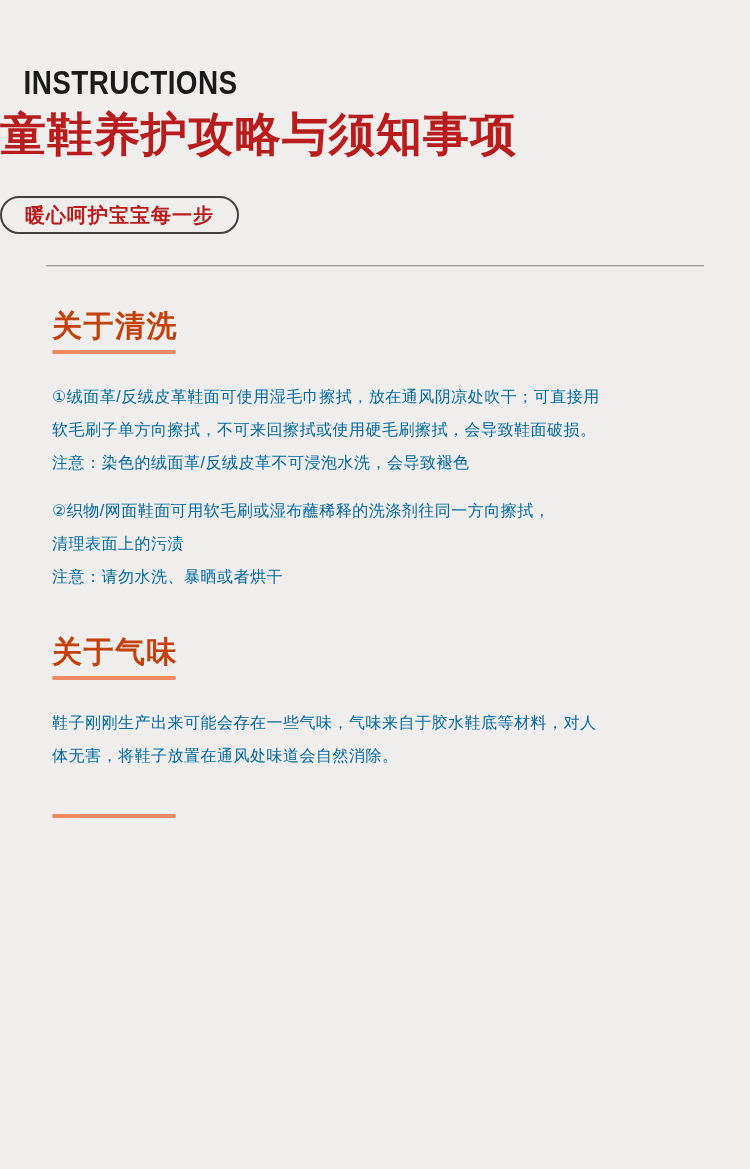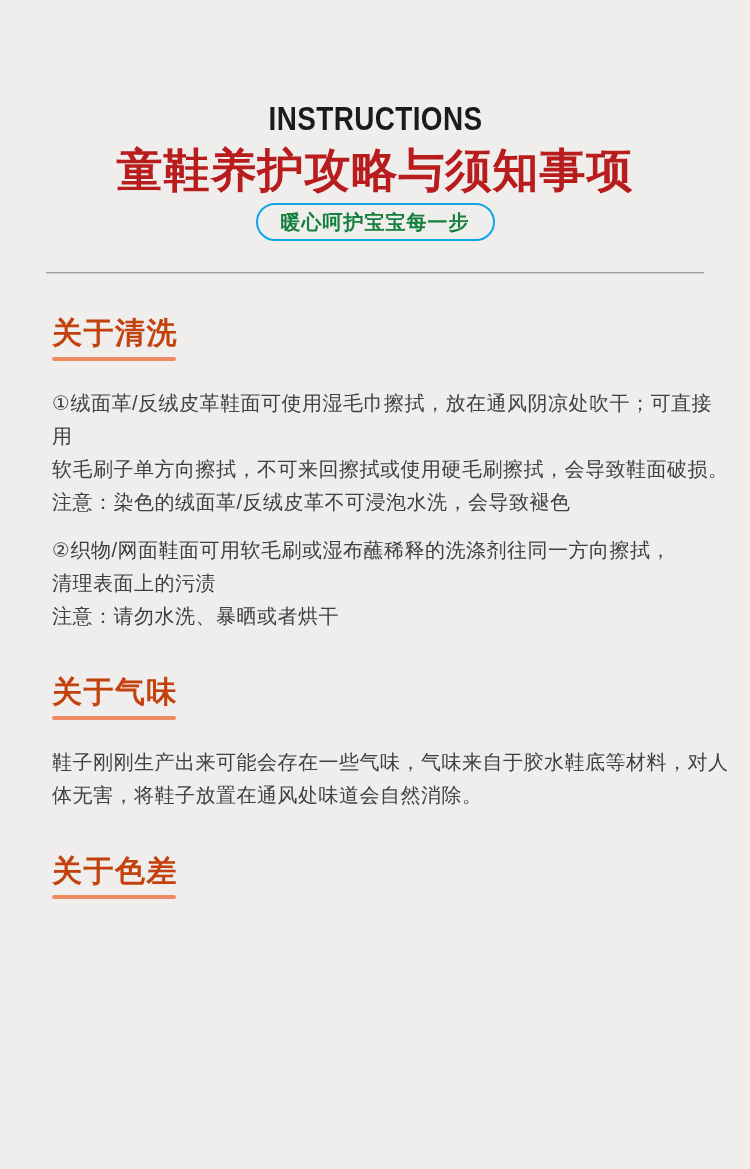--- a/index.html
+++ b/index.html
@@ -11,21 +11,21 @@
   }
 
   .page {
     width: 750px;
     height: 1169px;
     background: #efeeec;
     overflow: hidden;
   }
 
   
-  .header { text-align: center; padding-top: 100px; }
+  .header { text-align: left; padding-top: 64px; }
 
   .eyebrow {
     display: inline-block;
     font-size: 34px;
     line-height: 36px;
     font-weight: 800;
     color: #1b1b1b;
     transform: scaleX(0.82);
     transform-origin: center;
     letter-spacing: 0.5px;
@@ -35,28 +35,28 @@
     margin-top: 7px;
     font-size: 46px;
     line-height: 54px;
     font-weight: 900;
     color: #b91c1c;
     letter-spacing: 1px;
   }
 
   .badge {
     display: inline-block;
-    margin-top: 6px;
+    margin-top: 35px;
     padding: 5px 23px;
-    border: 2px solid #0ea5e9;
+    border: 2px solid #404040;
     border-radius: 21px;
     font-size: 20px;
     line-height: 24px;
     font-weight: 700;
-    color: #15803d;
+    color: #b91c1c;
     letter-spacing: 1px;
   }
 
   .divider {
     width: 658px;
     height: 2px;
     margin: 31px auto 0;
     background: linear-gradient(to bottom, #9f9f9f 0, #9f9f9f 1px, #d2d2d0 1px, #d2d2d0 2px);
   }
 
@@ -77,23 +77,23 @@
     width: 124px;
     height: 4px;
     margin-top: 7px;
     border-radius: 2px;
     background: #f08a62;
   }
 
   .para {
     width: 680px;
     margin-top: 15px;
-    font-size: 20px;
+    font-size: 16px;
     line-height: 33px;
-    color: #404040;
+    color: #0369a1;
     letter-spacing: 0.5px;
     white-space: pre-line;
   }
 
   .para.first { margin-top: 26px; }
 </style>
 </head>
 <body>
 
 <div class="page">
@@ -123,18 +123,17 @@
     </div>
 
     <div class="section">
       <h2 class="section-title">关于气味</h2>
       <div class="accent-bar"></div>
       <p class="para first">鞋子刚刚生产出来可能会存在一些气味，气味来自于胶水鞋底等材料，对人
 体无害，将鞋子放置在通风处味道会自然消除。</p>
     </div>
 
     <div class="section">
-      <h2 class="section-title">关于色差</h2>
       <div class="accent-bar"></div>
     </div>
 
   </div>
 </div>
 
 </body></html>

